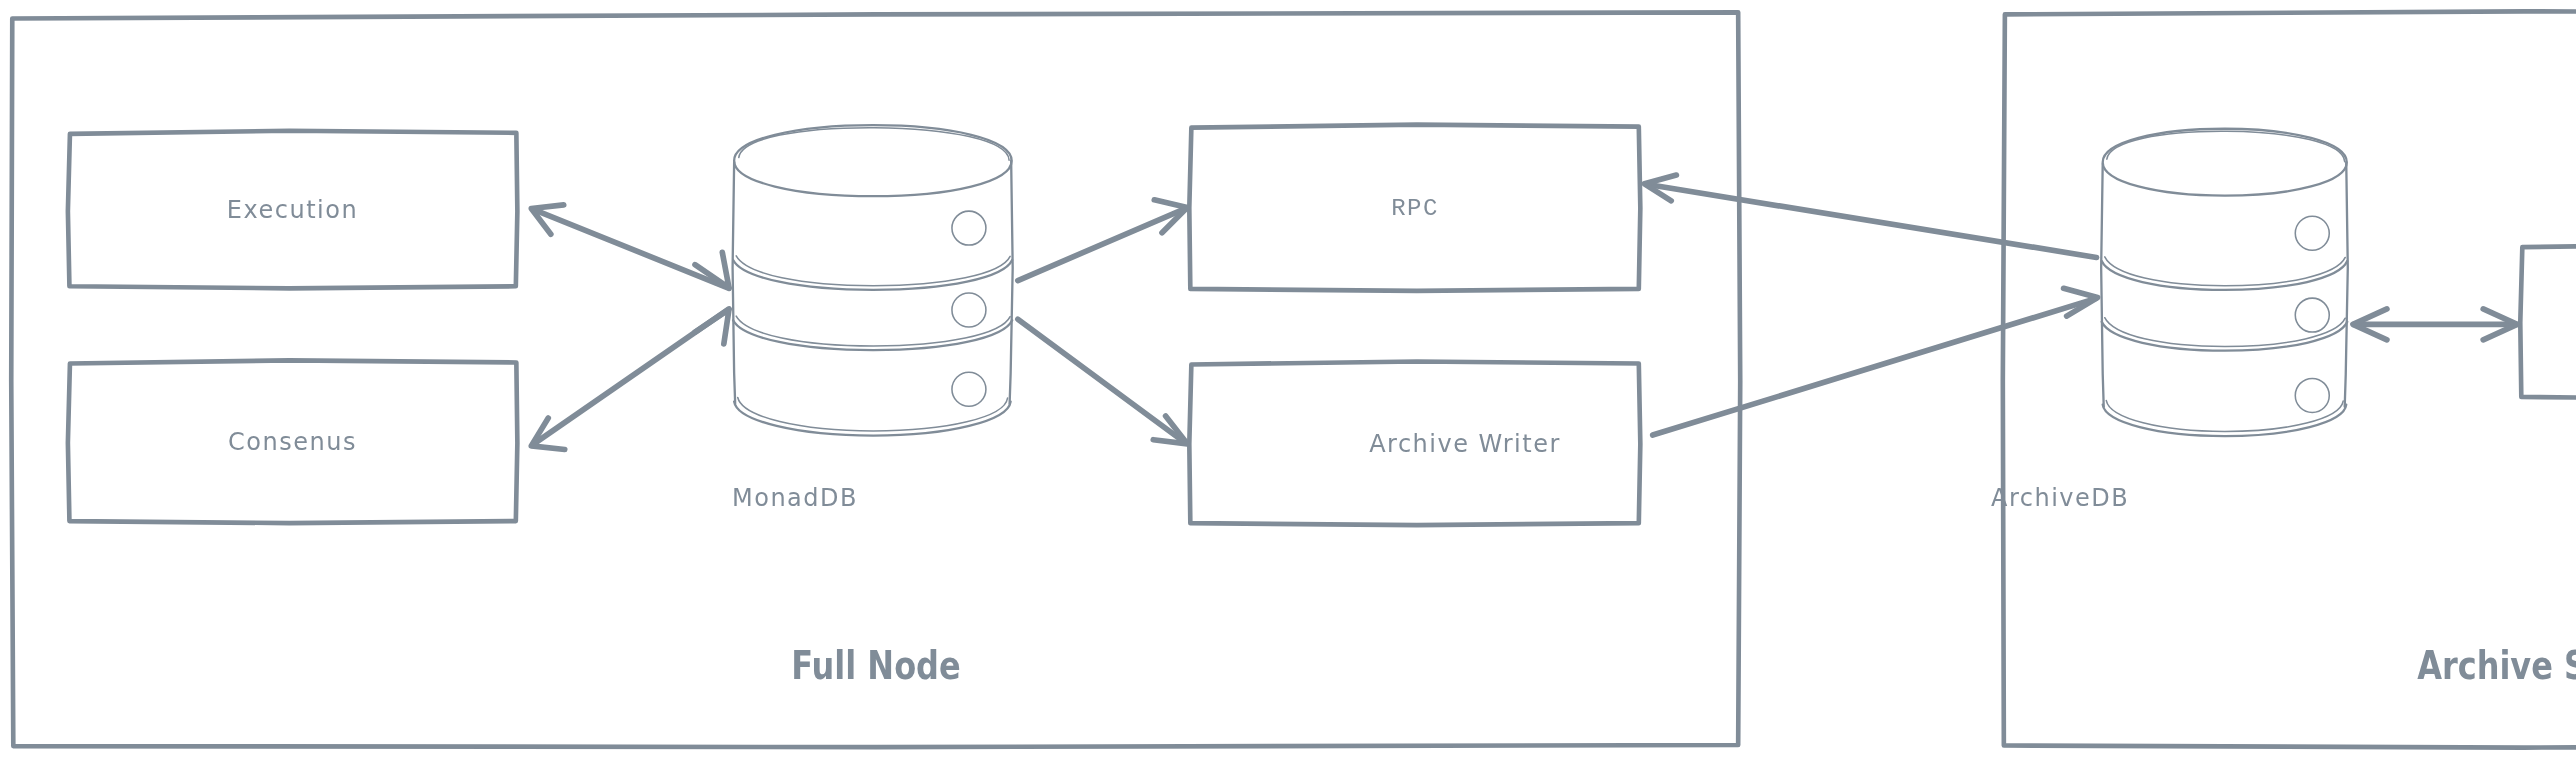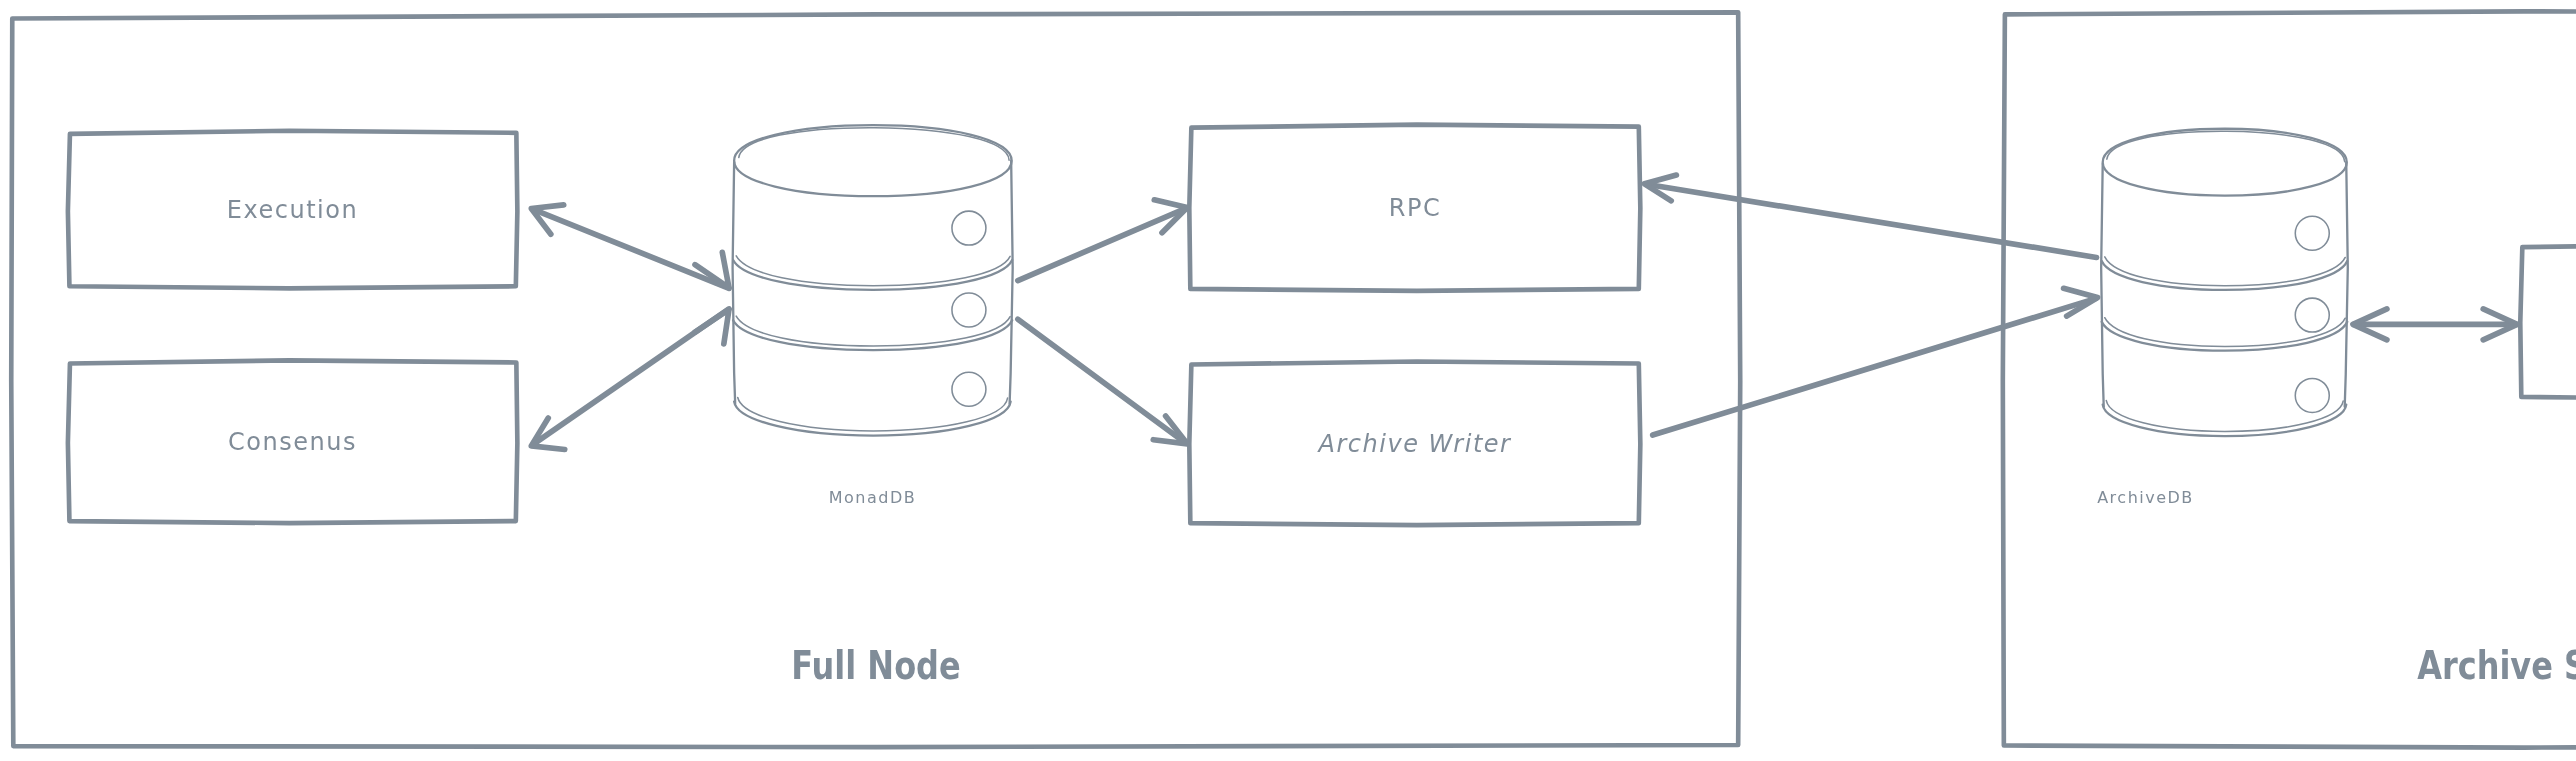--- a/index.html
+++ b/index.html
@@ -36,25 +36,24 @@
     font-family: "DejaVu Sans", sans-serif;
     font-size: 24px;
     letter-spacing: 1.5px;
     white-space: nowrap;
     pointer-events: none;
   }
   .db-caption {
     position: absolute;
     display: flex;
     align-items: center;
-    justify-content: center;
     text-align: center;
     color: #808c98;
     font-family: "DejaVu Sans", sans-serif;
-    font-size: 16px;
+    font-size: 24px;
     letter-spacing: 1.5px;
     white-space: nowrap;
   }
   .group-title {
     position: absolute;
     display: flex;
     align-items: center;
     justify-content: center;
     text-align: center;
     color: #808c98;
@@ -197,25 +196,25 @@
   </div>
 
   <div class="node-label" style="left:67px; top:361px; width:451px; height:162px;">
     <span>Consenus</span>
   </div>
 
   <div class="db-caption" style="left:732px; top:479px; width:281px; height:37px;">
     <span>MonadDB</span>
   </div>
 
-  <div class="node-label" style="left:1189px; top:125px; width:452px; height:166px;">
+  <div class="node-label" style="left:1189px; top:125px; width:452px; height:166px;font-family:Liberation Mono, monospace;">
     <span>RPC</span>
   </div>
 
-  <div class="node-label" style="left:1189px; top:362px; width:452px; height:163px;font-style:italic;">
+  <div class="node-label" style="left:1239px; top:362px; width:452px; height:163px;">
     <span>Archive Writer</span>
   </div>
 
   <div class="db-caption" style="left:1991px; top:479px; width:309px; height:37px;">
     <span>ArchiveDB</span>
   </div>
 
   <div class="node-label" style="left:2521px; top:245px; width:442px; height:155px;">
     
   </div>

